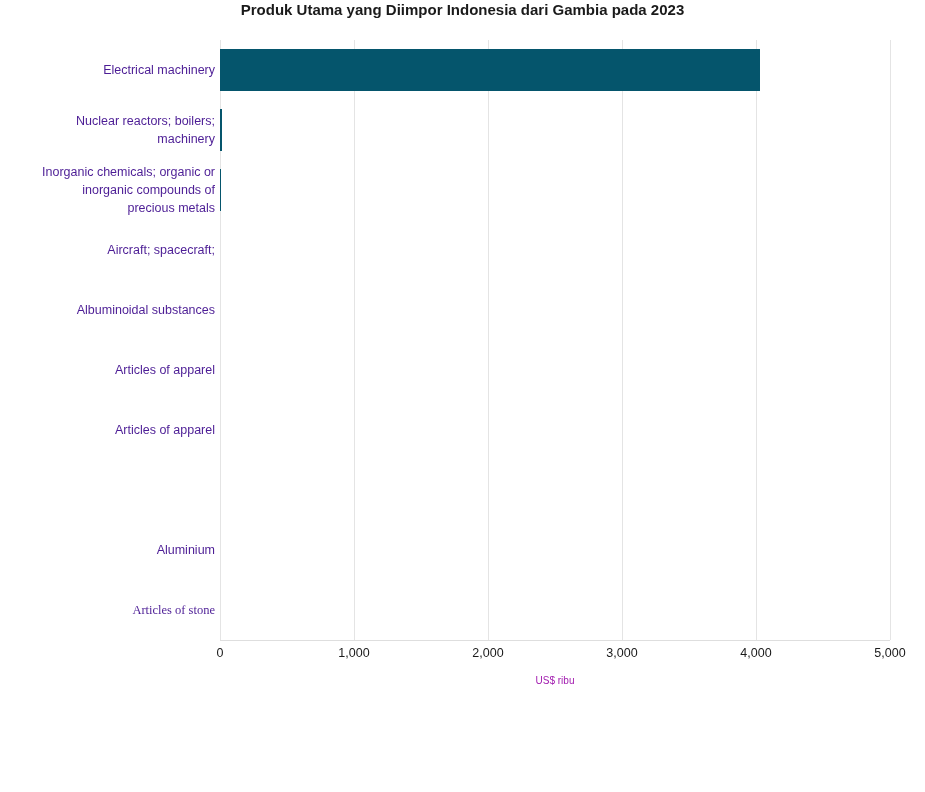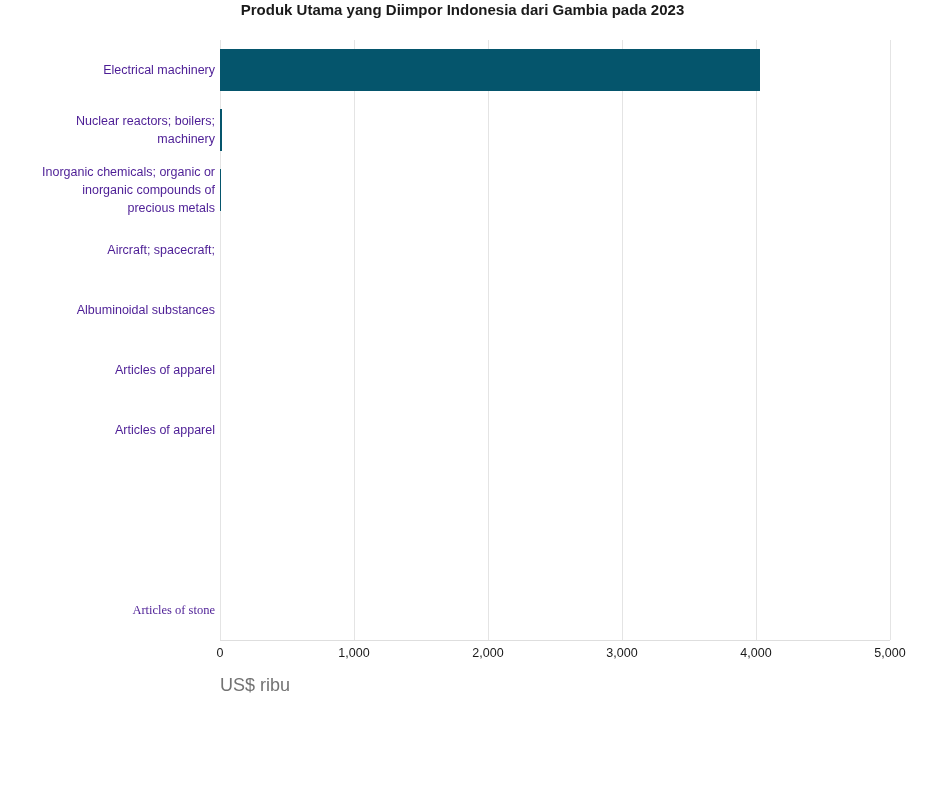--- a/index.html
+++ b/index.html
@@ -25,21 +25,21 @@
   .bar-row { position:absolute; left:0; width:100%; height:60px; }
   .bar { position:absolute; left:0; top:9px; height:42px; }
 
   .xticks { position:absolute; left:220px; top:646px; width:670px; height:16px; }
   .xtick {
     position:absolute; top:0; transform:translateX(-50%);
     font-size:12.5px; color:#1b1b1b; white-space:nowrap;
   }
   .xaxis-label {
     position:absolute; left:220px; top:675px; width:670px;
-    font-size:18px; color:#737373;
+    text-align:center; font-size:10px; color:#a21caf;
   }
 
   .logo { position:absolute; top:751px; right:15px; display:flex; align-items:center; gap:4px; height:24px; }
   .logo-icon { display:flex; align-items:center; gap:1.5px; height:24px; }
   .logo-bar { width:3px; border-radius:2px; }
   .logo-text { font-size:16.5px; font-weight:700; letter-spacing:-0.2px; }
 </style>
 </head>
 <body>
 
@@ -48,20 +48,21 @@
   <div class="chart-title">Produk Utama yang Diimpor Indonesia dari Gambia pada 2023</div>
 
   <div class="ylabels">
       <div class="ylabel" style="top: 0px;">Electrical machinery</div>
       <div class="ylabel" style="top: 60px;">Nuclear reactors; boilers; machinery</div>
       <div class="ylabel" style="top: 120px;">Inorganic chemicals; organic or inorganic compounds of precious metals</div>
       <div class="ylabel" style="top: 180px;">Aircraft; spacecraft;</div>
       <div class="ylabel" style="top: 240px;">Albuminoidal substances</div>
       <div class="ylabel" style="top: 300px;">Articles of apparel</div>
       <div class="ylabel" style="top: 360px;">Articles of apparel</div>
+      <div class="ylabel" style="top: 480px;">Aluminium</div>
       <div class="ylabel" style="top: 540px; font-family: Liberation Serif, serif;">Articles of stone</div>
     </div>
 
   <div class="plot">
       <div class="gridline" style="left: 0px;"></div>
       <div class="gridline" style="left: 134px;"></div>
       <div class="gridline" style="left: 268px;"></div>
       <div class="gridline" style="left: 402px;"></div>
       <div class="gridline" style="left: 536px;"></div>
       <div class="gridline" style="left: 670px;"></div>

